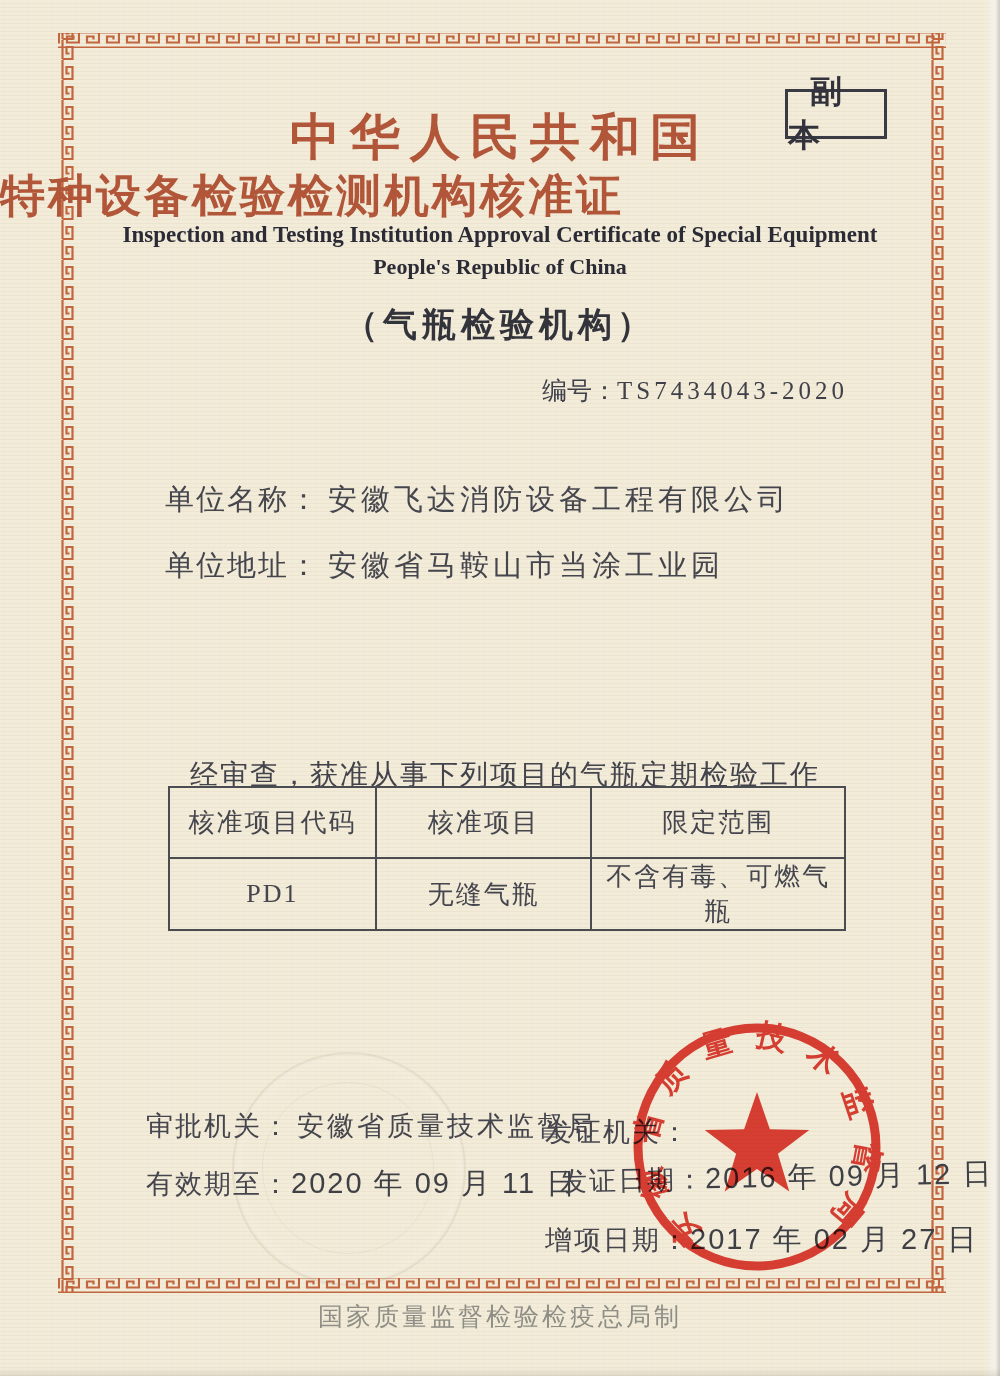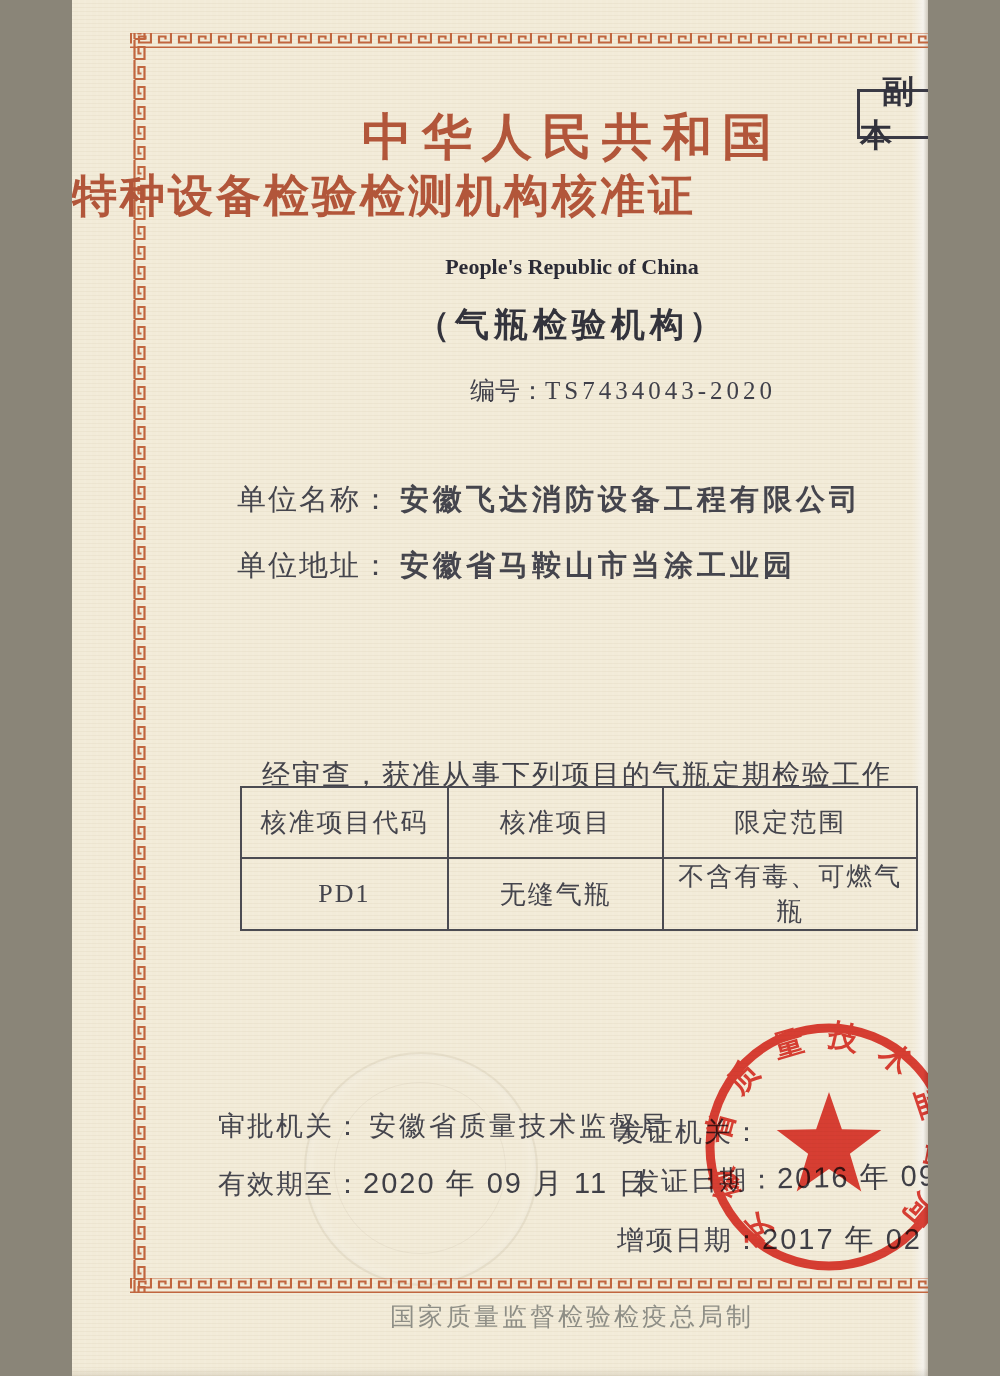--- a/index.html
+++ b/index.html
@@ -1,18 +1,18 @@
 <!DOCTYPE html>
 <html><head>
 <meta charset="utf-8">
 <style>
   html,body{margin:0;padding:0;background:#8a8578;}
   .page{
     position:relative;
-    width:856px;height:1376px;
+    width:1000px;height:1376px;
     margin:0 auto;
     background-color:#f2ebd8;
     background-image:
       repeating-linear-gradient(0deg, rgba(205,190,163,0.16) 0px, rgba(205,190,163,0.16) 1px, transparent 1px, transparent 4px),
       repeating-linear-gradient(90deg, rgba(255,255,255,0.06) 0px, rgba(255,255,255,0.06) 2px, transparent 2px, transparent 6px);
     overflow:hidden;
     font-family:"Liberation Serif","DejaVu Serif",serif;
     color:#3c3c44;
   }
   .scan-edge-right{position:absolute;right:0;top:0;width:16px;height:100%;
@@ -37,21 +37,21 @@
     font-size:23px;font-weight:bold;color:#2b2b36;letter-spacing:0px;z-index:3;}
   .title-en-2{position:absolute;left:0;top:254px;width:1000px;text-align:center;
     font-size:22px;font-weight:bold;color:#2b2b36;z-index:3;}
   .subtitle{position:absolute;left:0;top:302px;width:1000px;text-align:center;
     font-size:34px;font-weight:600;letter-spacing:5px;color:#33333c;z-index:3;}
   .cert-no{position:absolute;top:374px;right:152px;font-size:25px;color:#40404a;z-index:3;}
   .cert-no .value{letter-spacing:4px;}
 
   .field-line{position:absolute;left:165px;font-size:29px;color:#45454d;z-index:3;white-space:nowrap;}
   .field-line .lbl{letter-spacing:2px;}
-  .field-line .val{letter-spacing:4px;margin-left:8px;font-weight:bold;}
+  .field-line .val{letter-spacing:4px;margin-left:8px;}
   .line-unit-name{top:480px;}
   .line-unit-addr{top:546px;}
 
   .statement{position:absolute;left:190px;top:712px;font-size:28px;letter-spacing:2px;
     color:#43434b;z-index:3;white-space:nowrap;margin-top:44px;}
 
   table.approve-table{
     position:absolute;left:168px;top:786px;width:678px;height:140px;
     border-collapse:collapse;z-index:3;table-layout:fixed;
   }
@@ -108,20 +108,21 @@
 
   <div class="ghost-emboss"></div>
   <div class="ghost-emboss-inner"></div>
 
   <div class="copy-stamp">
     <span>副 本</span>
   </div>
 
   <div class="title-cn-1">中华人民共和国</div>
   <div class="title-cn-2">特种设备检验检测机构核准证</div>
+  <div class="title-en-1">Inspection and Testing Institution Approval Certificate of Special Equipment</div>
   <div class="title-en-2">People's Republic of China</div>
   <div class="subtitle">（气瓶检验机构）</div>
 
   <div class="cert-no">
     <span class="lbl">编号：</span><span class="value">TS7434043-2020</span>
   </div>
 
   <div class="field-line line-unit-name">
     <span class="lbl">单位名称：</span><span class="val">安徽飞达消防设备工程有限公司</span>
   </div>

